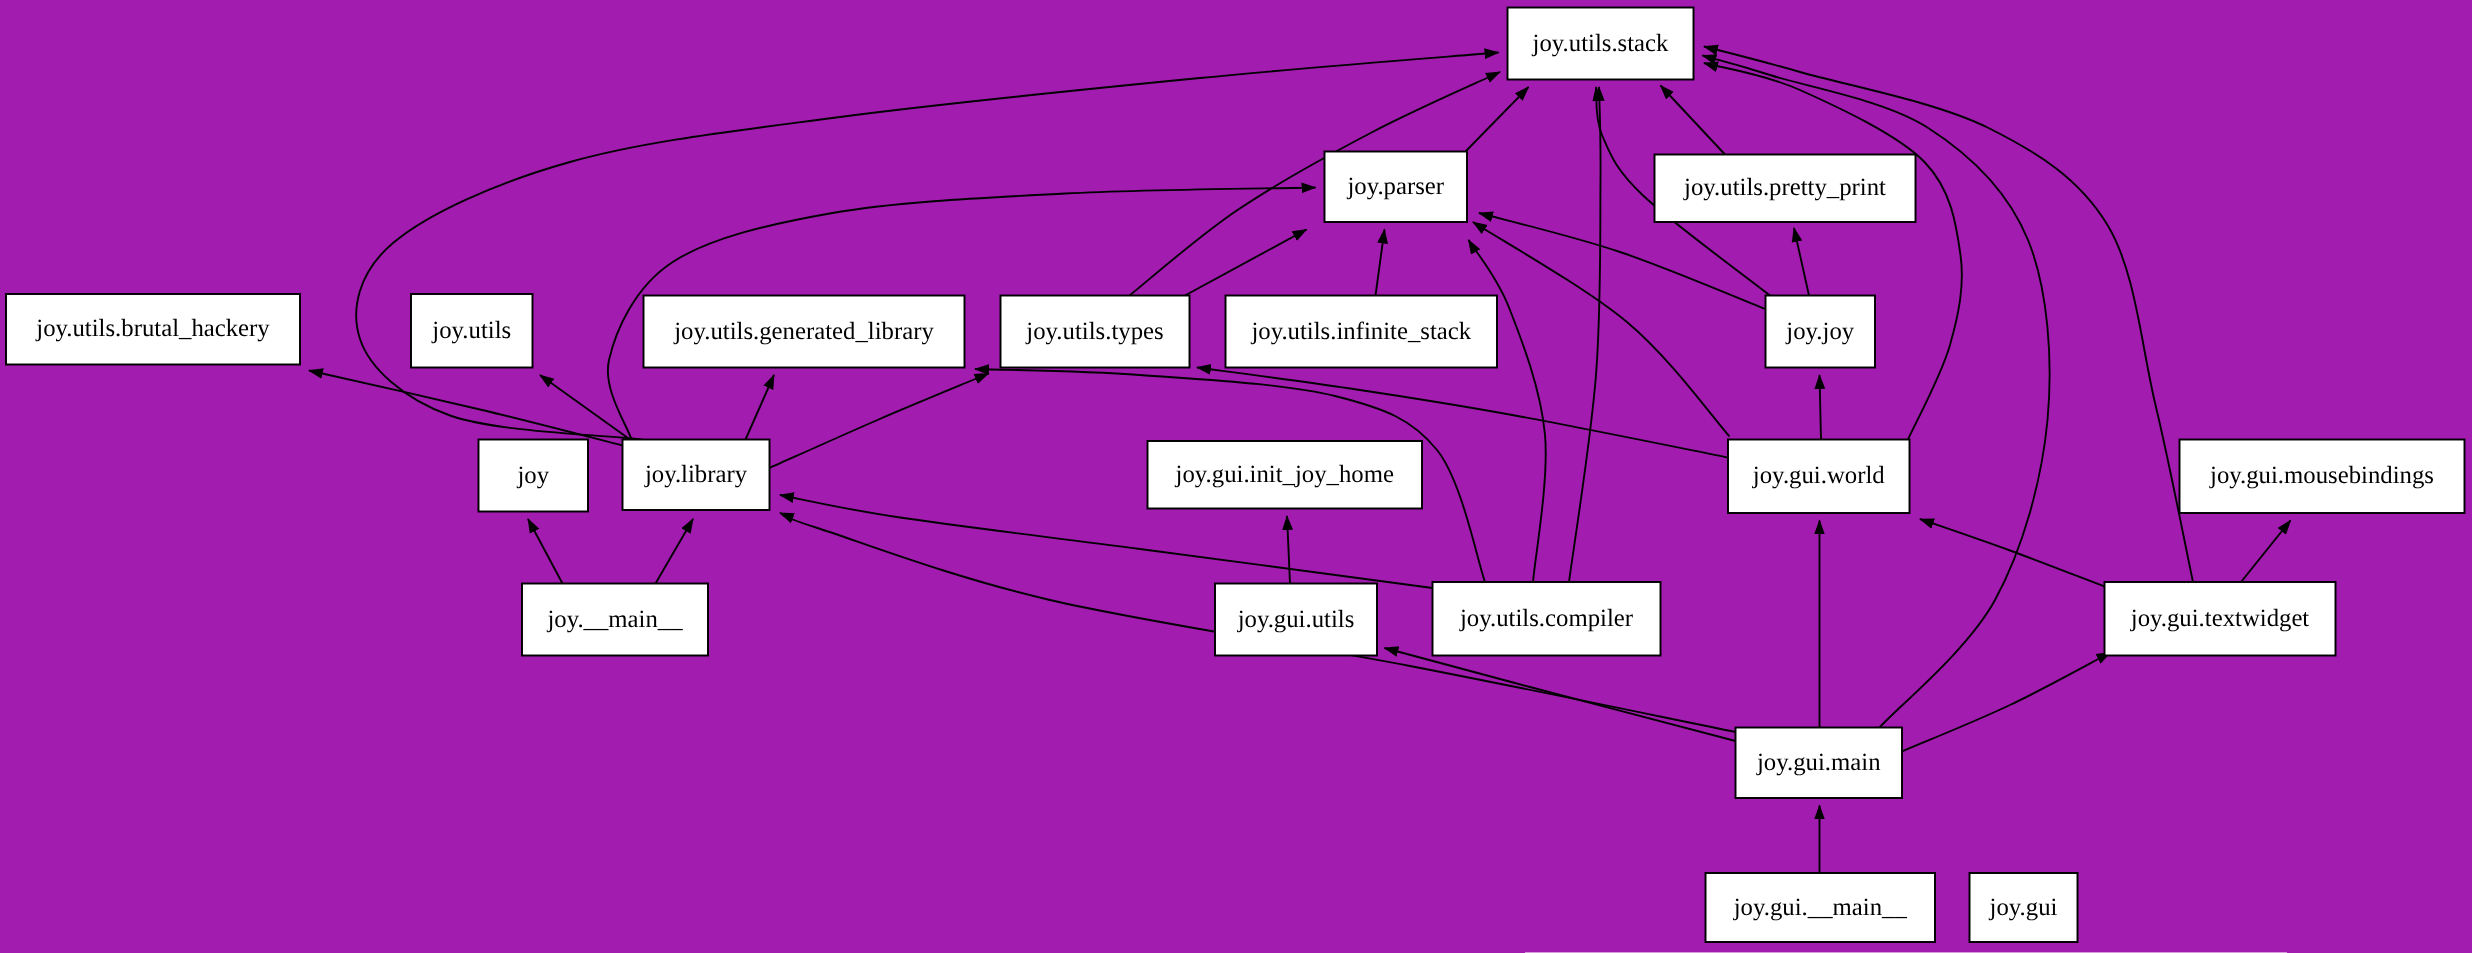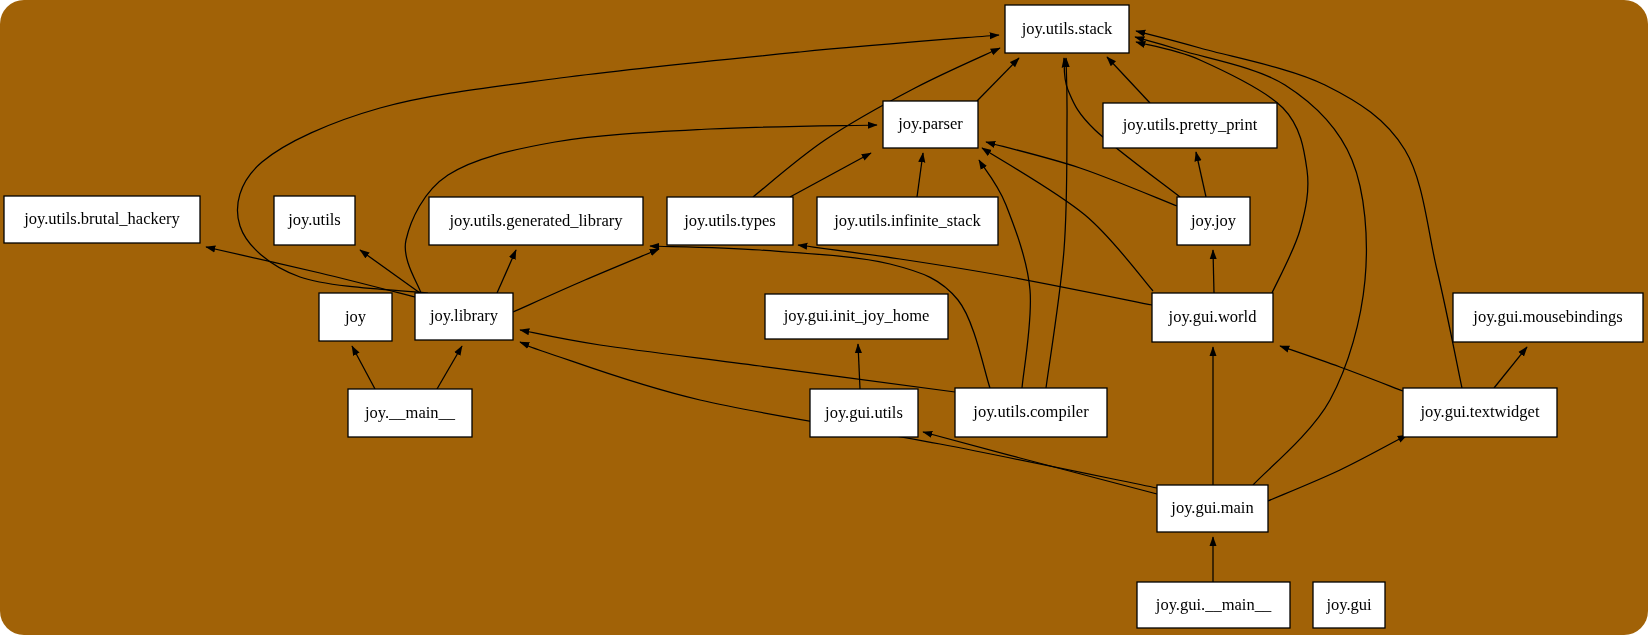--- a/index.html
+++ b/index.html
@@ -4,23 +4,22 @@
 <style>
   html, body {
     margin: 0;
     padding: 0;
     background: #ffffff;
   }
   #stage {
     position: relative;
     width: 1648px;
     height: 635px;
-    background: #a16207;
+    background: #a21caf;
     font-family: "Liberation Serif", "DejaVu Serif", serif;
-    border-radius: 24px;
   }
   svg { display: block; }
   .node-box {
     fill: #ffffff;
     stroke: #000000;
     stroke-width: 1.3;
   }
   .node-label {
     fill: #000000;
     font-family: "Liberation Serif", "DejaVu Serif", serif;

